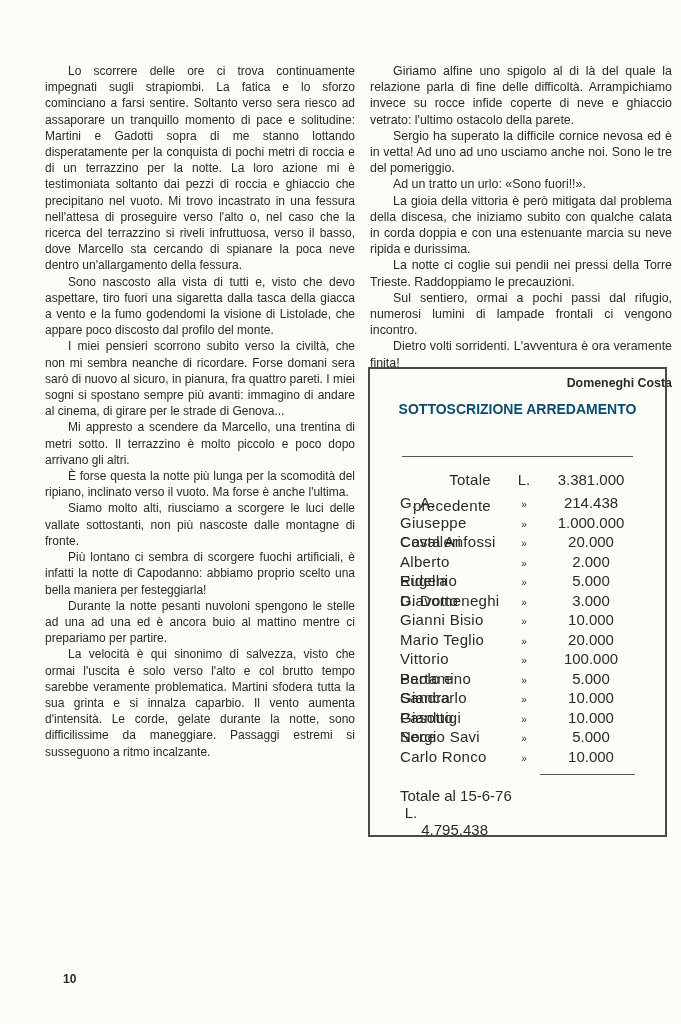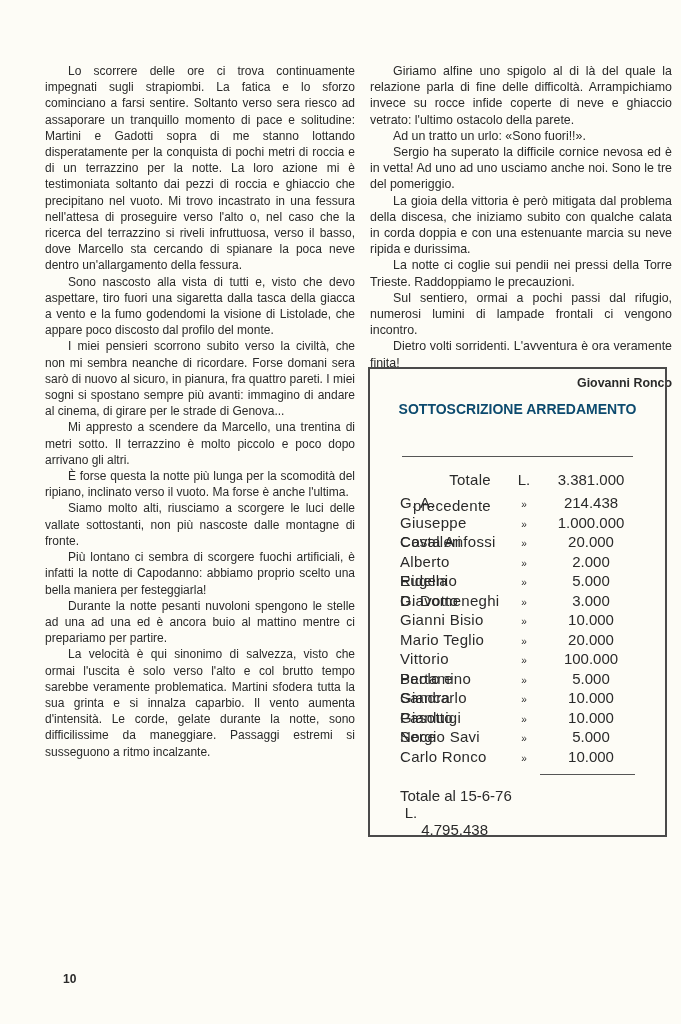--- a/index.html
+++ b/index.html
@@ -79,27 +79,27 @@
   <p class="para">Mi appresto a scendere da Marcello, una trentina di metri sotto. Il terrazzino è molto piccolo e poco dopo arrivano gli altri.</p>
   <p class="para">È forse questa la notte più lunga per la scomodità del ripiano, inclinato verso il vuoto. Ma forse è anche l'ultima.</p>
   <p class="para">Siamo molto alti, riusciamo a scorgere le luci delle vallate sottostanti, non più nascoste dalle montagne di fronte.</p>
   <p class="para">Più lontano ci sembra di scorgere fuochi artificiali, è infatti la notte di Capodanno: abbiamo proprio scelto una bella maniera per festeggiarla!</p>
   <p class="para">Durante la notte pesanti nuvoloni spengono le stelle ad una ad una ed è ancora buio al mattino mentre ci prepariamo per partire.</p>
   <p class="para">La velocità è qui sinonimo di salvezza, visto che ormai l'uscita è solo verso l'alto e col brutto tempo sarebbe veramente problematica. Martini sfodera tutta la sua grinta e si innalza caparbio. Il vento aumenta d'intensità. Le corde, gelate durante la notte, sono difficilissime da maneggiare. Passaggi estremi si susseguono a ritmo incalzante.</p>
 </div>
 
 <div class="col-right">
   <p class="para">Giriamo alfine uno spigolo al di là del quale la relazione parla di fine delle difficoltà. Arrampichiamo invece su rocce infide coperte di neve e ghiaccio vetrato: l'ultimo ostacolo della parete.</p>
+  <p class="para">Sergio ha superato la difficile cornice nevosa ed è in vetta! Ad uno ad uno usciamo anche noi. Sono le tre del pomeriggio.</p>
   <p class="para">Ad un tratto un urlo: «Sono fuori!!».</p>
-  <p class="para">Sergio ha superato la difficile cornice nevosa ed è in vetta! Ad uno ad uno usciamo anche noi. Sono le tre del pomeriggio.</p>
   <p class="para">La gioia della vittoria è però mitigata dal problema della discesa, che iniziamo subito con qualche calata in corda doppia e con una estenuante marcia su neve ripida e durissima.</p>
   <p class="para">La notte ci coglie sui pendii nei pressi della Torre Trieste. Raddoppiamo le precauzioni.</p>
   <p class="para">Sul sentiero, ormai a pochi passi dal rifugio, numerosi lumini di lampade frontali ci vengono incontro.</p>
   <p class="para">Dietro volti sorridenti. L'avventura è ora veramente finita!</p>
-  <div class="signature">Giovanni Ronco</div>
+  <div class="signature">Domeneghi Costa</div>
 </div>
 
 <div class="box">
   <div class="box-title">
     <div>SOTTOSCRIZIONE ARREDAMENTO</div>
   </div>
   <div class="box-rule"></div>
 
   <div class="ledger">
     <div class="row first">

